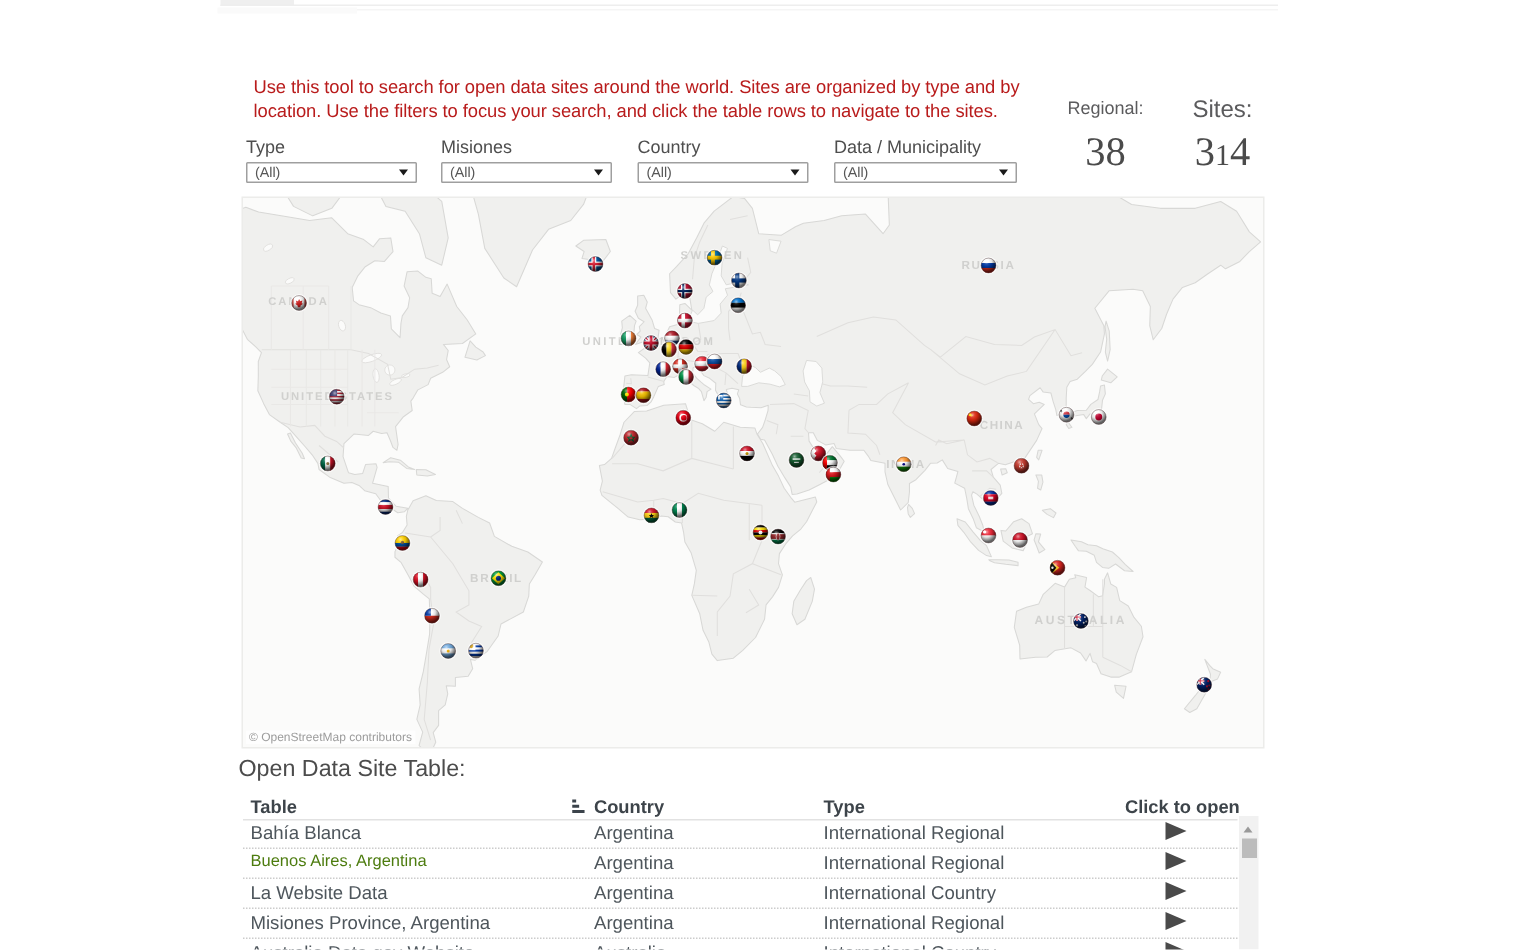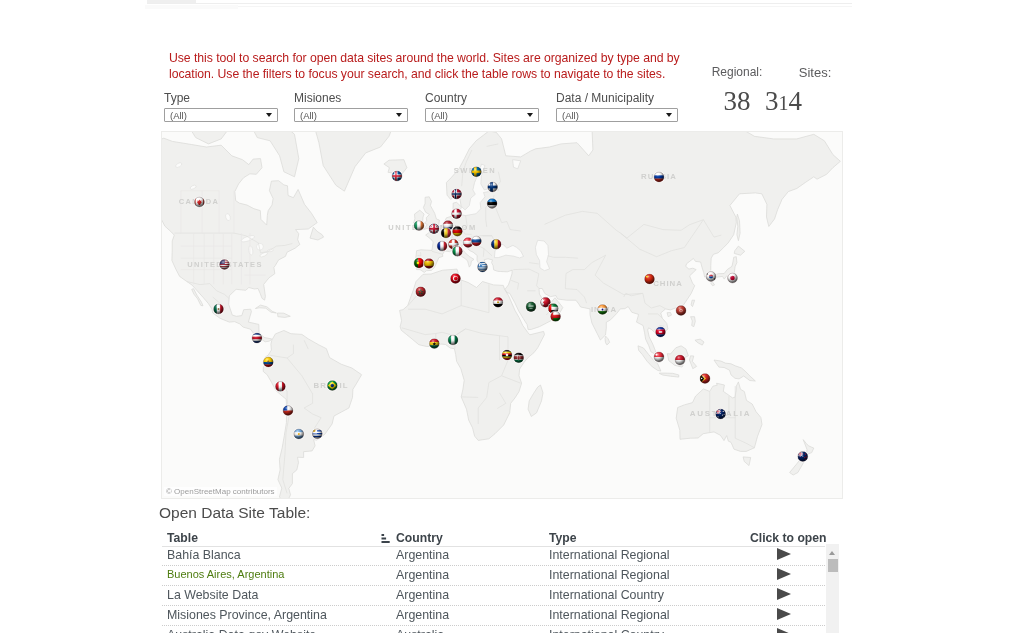--- a/index.html
+++ b/index.html
@@ -8,22 +8,22 @@
 
 <div style="position:absolute;left:147px;top:0;width:49px;height:4px;background:#efefef"></div>
 <div style="position:absolute;left:147px;top:3px;width:705px;height:1px;background:#eeeeee"></div>
 <div style="position:absolute;left:147px;top:6px;width:705px;height:1px;background:#f5f5f5"></div>
 <div style="position:absolute;left:145px;top:5px;width:93px;height:4px;background:#fafafa"></div>
 
 <div style="position:absolute;left:169px;top:51px;width:560px;font-size:12.25px;line-height:15.6px;color:#b91c1c;letter-spacing:-0.05px">Use this tool to search for open data sites around the world. Sites are organized by type and by<br>location. Use the filters to focus your search, and click the table rows to navigate to the sites.</div>
 
 <div style="position:absolute;left:687px;top:65px;width:100px;text-align:center;font-size:12px;color:#5b5b5d">Regional:</div>
 <div style="position:absolute;left:687px;top:86px;width:100px;text-align:center;font-size:27px;color:#4b4b4b;font-family:'Liberation Serif',serif">38</div>
-<div style="position:absolute;left:765px;top:65px;width:100px;text-align:center;font-size:13px;color:#5b5b5d">Sites:</div>
-<div style="position:absolute;left:765px;top:86px;width:100px;text-align:left;font-size:27px;color:#4b4b4b;font-family:'Liberation Serif',serif">3<span style="font-size:20px">1</span>4</div>
+<div style="position:absolute;left:765px;top:65px;width:100px;text-align:center;font-size:16px;color:#5b5b5d">Sites:</div>
+<div style="position:absolute;left:765px;top:86px;width:100px;text-align:center;font-size:27px;color:#4b4b4b;font-family:'Liberation Serif',serif">3<span style="font-size:20px">1</span>4</div>
 
 <div style="position:absolute;left:164px;top:91px;width:114px">
  <div style="font-size:12px;color:#4e4e4e;height:16px">Type</div>
  <div style="position:relative;margin-top:1px;height:12px;border:1px solid #9f9f9f;background:#fff;border-radius:1px">
   <span style="position:absolute;left:5px;top:1px;font-size:9.5px;color:#565656">(All)</span>
   <span style="position:absolute;right:5px;top:4px;width:0;height:0;border-left:3px solid transparent;border-right:3px solid transparent;border-top:4px solid #1a1a1a"></span>
  </div>
 </div>
 
 <div style="position:absolute;left:294px;top:91px;width:114px">

